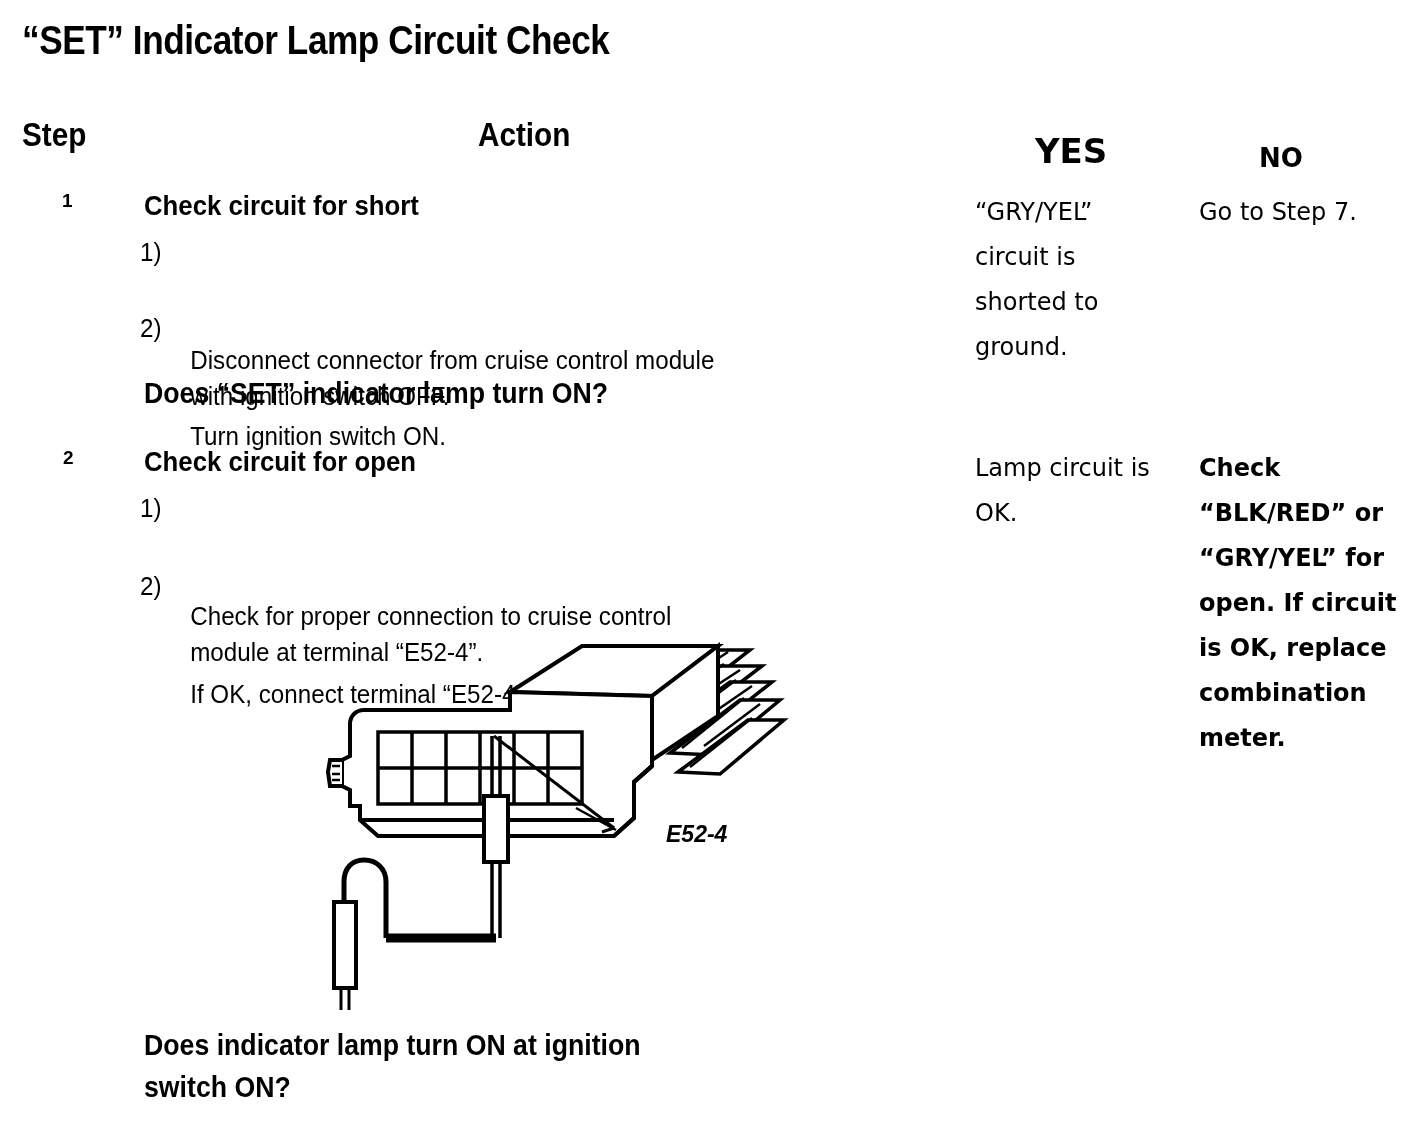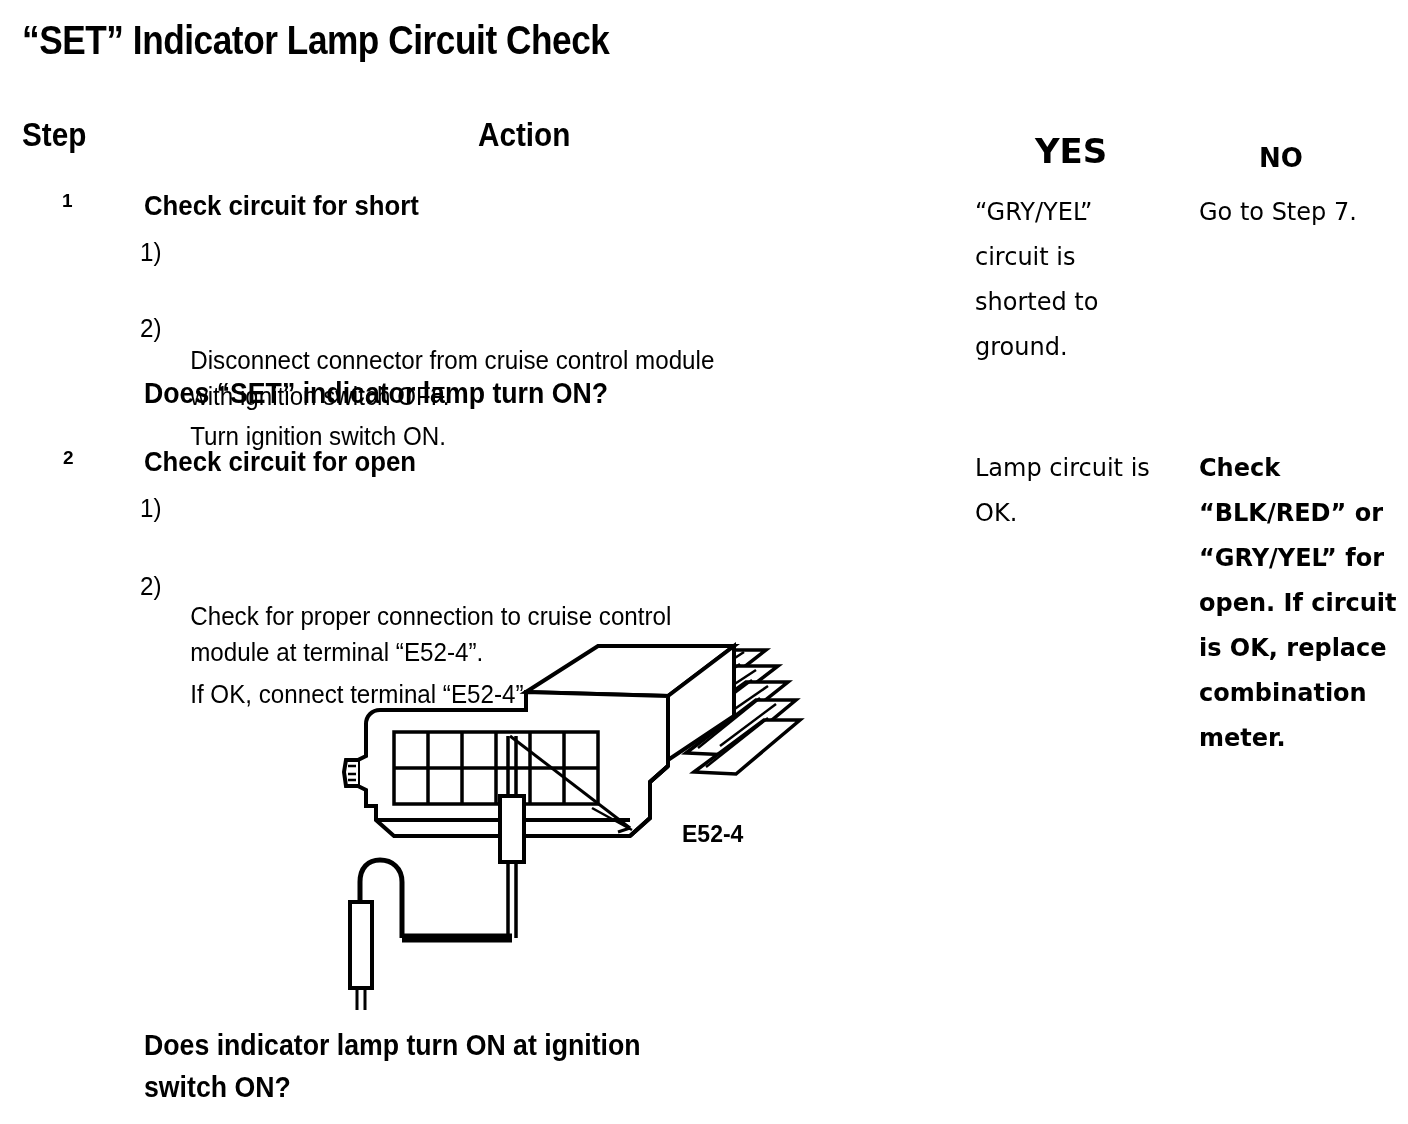--- a/index.html
+++ b/index.html
@@ -135,24 +135,25 @@
     font-size: 24px;
     line-height: 45px;
   }
   #yes-1 { left: 975px; top: 190px; width: 180px; }
   #no-1  { left: 1199px; top: 190px; width: 200px; }
   #yes-2 { left: 975px; top: 446px; width: 190px; }
   #no-2  { left: 1199px; top: 446px; width: 200px; font-weight: bold; }
 
   
   #connector-figure {
-    left: 330px;
+    left: 314px;
     top: 620px;
     width: 480px;
     height: 390px;
+    font-style: italic;
   }
   #connector-figure svg { display: block; }
 </style>
 </head>
 <body>
 
 <div class="abs" id="page-title">“SET” Indicator Lamp Circuit Check</div>
 
 <div class="abs col-head" id="head-step">Step</div>
 

